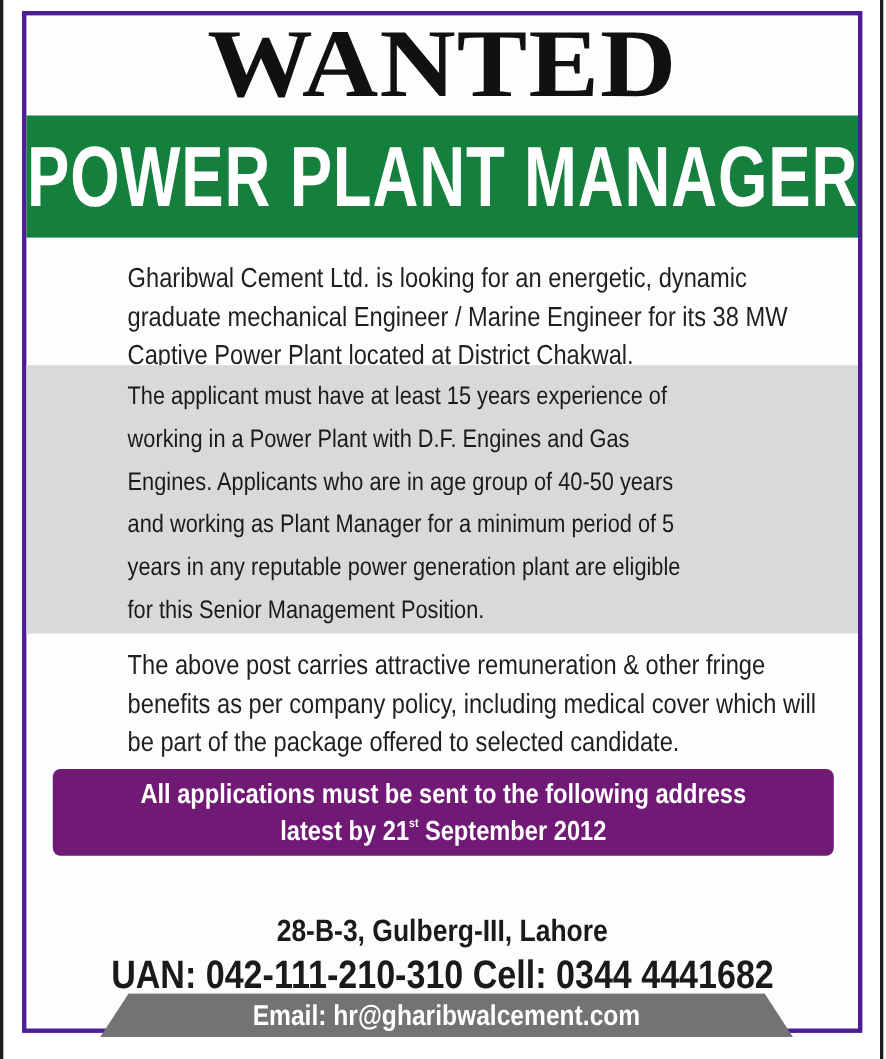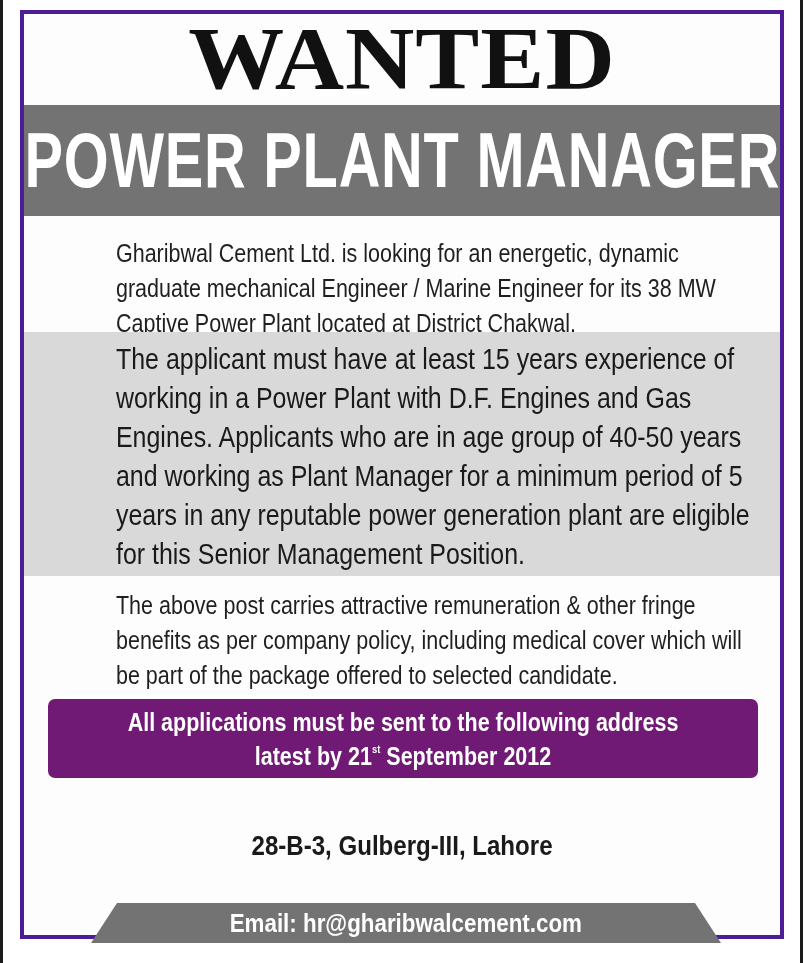--- a/index.html
+++ b/index.html
@@ -38,21 +38,21 @@
       font-size: 96px;
       line-height: 96px;
       letter-spacing: 1px;
       color: #111;
       transform: scaleY(0.92);
       transform-origin: top center;
     }
     .title-band {
       position: absolute;
       left: 0; top: 91px; width: 100%; height: 111px;
-      background: #737373;
+      background: #15803d;
       display: flex; align-items: center; justify-content: center;
     }
     .title-band span {
       font-family: "Liberation Sans", sans-serif;
       font-weight: bold;
       font-size: 74px;
       color: #ffffff;
       letter-spacing: 1px;
       display: inline-block;
       transform: scaleX(0.78) scaleY(1.05);
@@ -78,21 +78,21 @@
     .p1 .line, .p2 .line, .p3 .line {
       transform: scaleX(0.86);
     }
     .gray-band {
       position: absolute;
       left: 0; top: 318px; width: 100%; height: 244px;
       background: #d9d9d9;
     }
     .p2 {
       top: 318px; height: 244px;
-      font-size: 29px; line-height: 39px;
+      font-size: 23px; line-height: 39px;
       padding-top: 8px;
       color: #1a1a1a;
     }
     .p3 {
       top: 566px; height: 120px;
       font-size: 25px; line-height: 35px;
       padding-top: 8px;
     }
     .deadline-box {
       position: absolute;
@@ -191,18 +191,21 @@
   <div class="deadline-box">
     <span class="line">All applications must be sent to the following address</span>
     <span class="line"><span>latest by 21</span><sup>st</sup><span> September 2012</span></span>
   </div>
 
 
   <div class="contact c-addr">
     <span class="inner">28-B-3, Gulberg-III, Lahore</span>
   </div>
 
+  <div class="contact c-phone">
+    <span class="inner">UAN: 042-111-210-310 Cell: 0344 4441682</span>
+  </div>
 
   <div class="email-banner">
     <span class="inner">Email: hr@gharibwalcement.com</span>
   </div>
 
 </div>
 
 </body></html>

